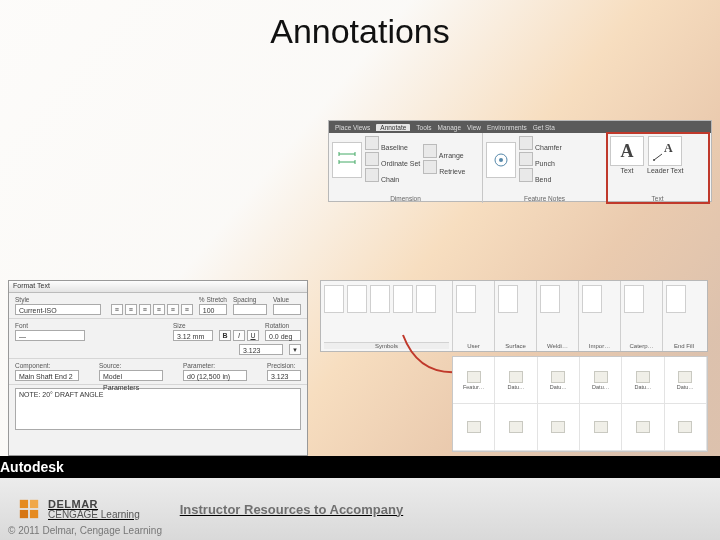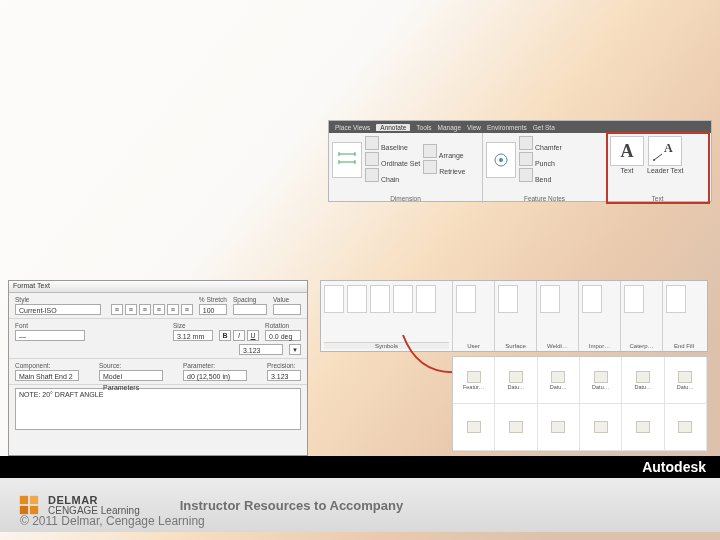--- a/index.html
+++ b/index.html
@@ -74,38 +74,39 @@
   .anno-grid {
     position: absolute; top: 356px; left: 452px; width: 256px; height: 96px;
     background: #fff; border: 1px solid #c8c8c8; font-size: 6px; color: #555;
     display: grid; grid-template-columns: repeat(6, 1fr); grid-auto-rows: 1fr;
   }
   .anno-grid .cell { border-right: 1px solid #e3e3e3; border-bottom: 1px solid #e3e3e3; display: flex; flex-direction: column; align-items: center; justify-content: center; gap: 1px; padding: 2px 0; }
   .anno-grid .cell .cic { width: 14px; height: 12px; background: #f0efe8; border: 1px solid #c9c9c1; }
   .anno-grid .cell .cl { font-size: 5.5px; text-align: center; }
 
   
-  .blackbar { position: absolute; left: 0; right: 0; top: 456px; height: 22px; background: #000; color: #fff; display: flex; align-items: center; justify-content: flex-end; padding-right: 14px; font-size: 14px; }
-  .footer { position: absolute; left: 0; right: 0; top: 478px; height: 54px; background: linear-gradient(#ececec,#d9d9d9); display: flex; align-items: center; }
+  .blackbar { position: absolute; left: 0; right: 0; top: 456px; height: 22px; background: #000; color: #fff; display: flex; align-items: center; padding-right: 0; font-size: 14px; }
+  .footer { position: absolute; left: 0; right: 0; top: 478px; height: 62px; background: linear-gradient(#ececec,#d9d9d9); display: flex; align-items: center; text-decoration: underline; }
   .footer .delmar { margin-left: 18px; display: flex; align-items: center; gap: 8px; }
   .footer .delmar .logo { width: 22px; height: 22px; }
   .footer .delmar .logo svg { width: 100%; height: 100%; }
   .footer .delmar .txt { font-size: 10px; color: #555; line-height: 1; }
   .footer .delmar .txt .b { font-weight: 700; letter-spacing: 0.5px; font-size: 11px; color: #444; }
-  .footer .copy { position: absolute; left: 20px; bottom: 4px; font-size: 12px; color: #777; }
+  .footer .copy { position: absolute; left: 8px; bottom: 4px; font-size: 10px; color: #777; }
   .footer .rtitle { margin-left: 40px; color: #6f6f6f; }
   .footer .rtitle .l1 { font-size: 13px; font-weight: 700; }
   .footer .rtitle .l2 { font-size: 17px; font-weight: 700; }
 </style>
 </head>
 <body>
 
 <div class="slide">
   <div class="bg-photo"></div>
   <div class="content">
+    <h1 class="title">Annotations</h1>
 
 
     <div class="ribbon1">
       <div class="tabs">
         <span>Place Views</span>
         <span class="active">Annotate</span>
         <span>Tools</span>
         <span>Manage</span>
         <span>View</span>
         <span>Environments</span>

